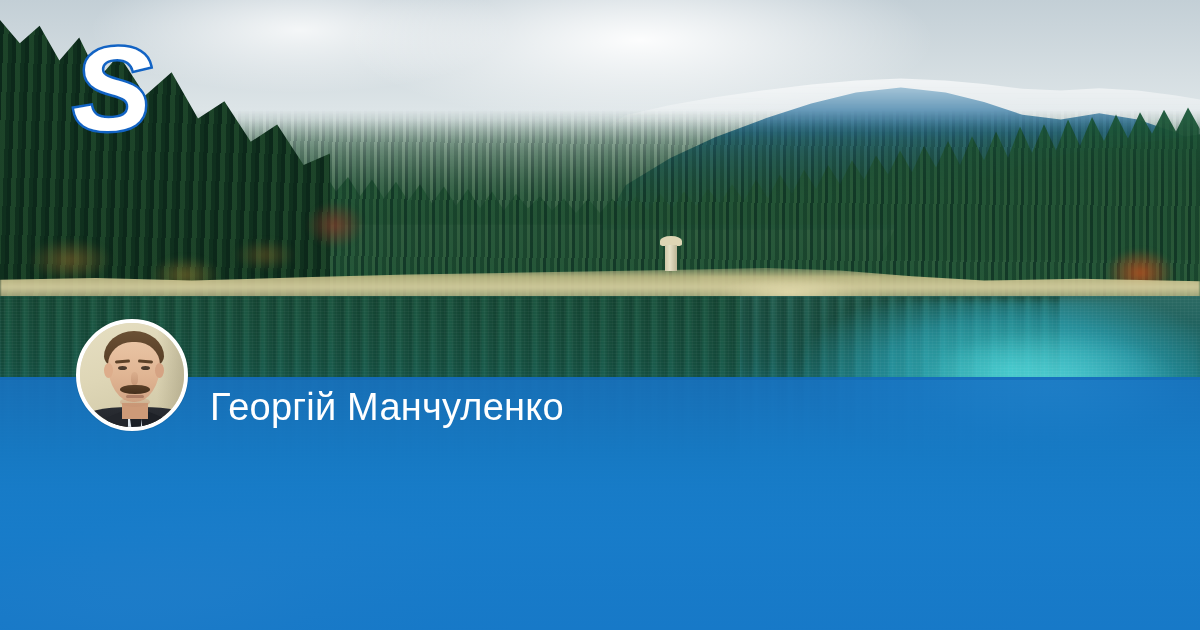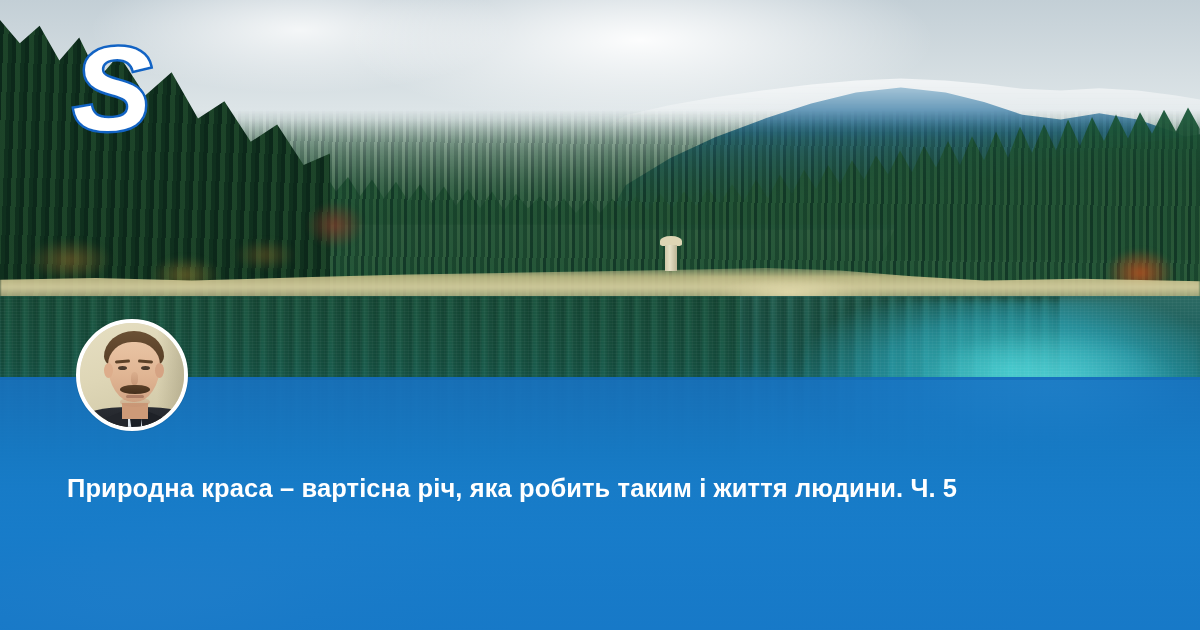--- a/index.html
+++ b/index.html
@@ -367,16 +367,16 @@
     <div class="brow-l"></div>
     <div class="brow-r"></div>
     <div class="eye-l"></div>
     <div class="eye-r"></div>
     <div class="nose"></div>
     <div class="chin"></div>
     <div class="mustache"></div>
     <div class="mouth"></div>
   </div>
 
-
-  <div class="headline">Природна краса – вартісна річ, яка робить таким і життя людини. Ч. 5</div>
+  <div class="author-name">Георгій Манчуленко</div>
+
 
 </div>
 
 </body></html>

